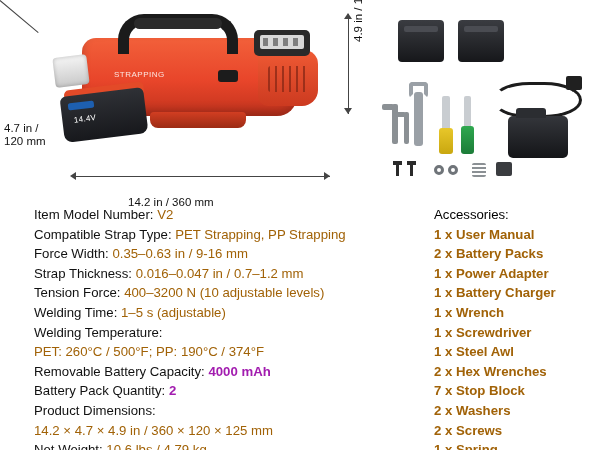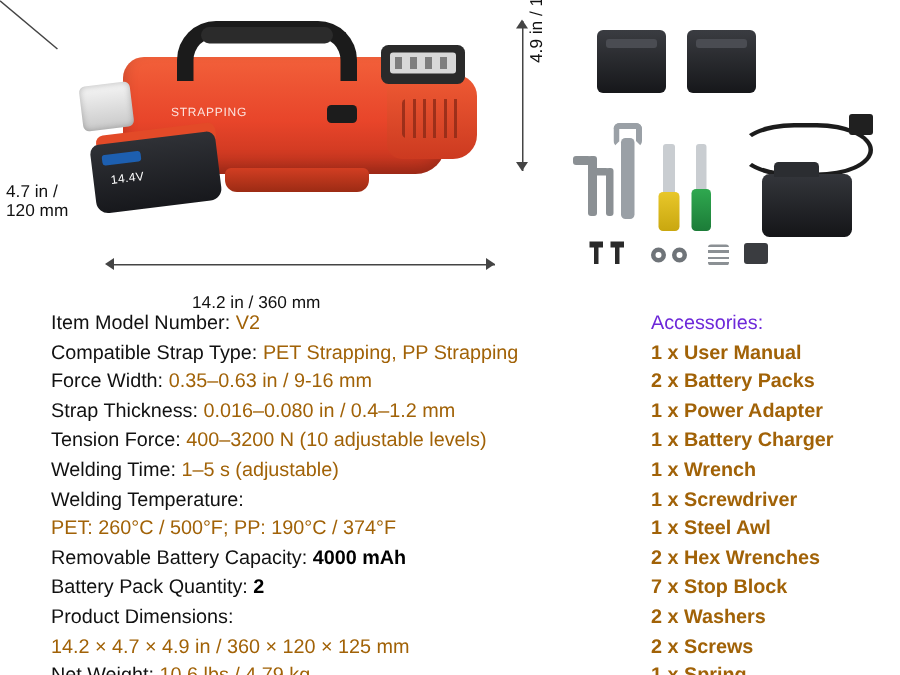--- a/index.html
+++ b/index.html
@@ -188,27 +188,27 @@
     background:repeating-linear-gradient(0deg,#8b9094 0 2px,transparent 2px 4px);border-radius:2px;}
   .stopblock{position:absolute;left:116px;top:154px;width:16px;height:14px;background:#3a3c40;border-radius:2px;}
 
   
   #specs{
     position:absolute;left:34px;top:205px;width:400px;
     font-size:13.2px;line-height:19.6px;color:#111;
   }
   .spec-row{white-space:nowrap;}
   .spec-val{color:#a16207;font-weight:normal;}
-  .spec-val-dark{color:#000000;font-weight:bold;}
+  .spec-val-dark{color:#a21caf;font-weight:bold;}
 
   #accessories{
     position:absolute;left:434px;top:205px;width:160px;
     font-size:13.2px;line-height:19.6px;
   }
-  #accessories .acc-title{color:#6d28d9;}
+  #accessories .acc-title{color:#000000;}
   #accessories li{color:#a16207;font-weight:bold;list-style:none;}
   #accessories ul{margin:0;padding:0;}
 </style>
 </head>
 <body>
 
 <div id="top-area">
 
   <div id="product">
     <div class="tool-body"></div>
@@ -263,21 +263,21 @@
     <div class="washer washer-2"></div>
     <div class="spring"></div>
     <div class="stopblock"></div>
   </div>
 </div>
 
 <div id="specs">
     <div class="spec-row"><span>Item Model Number:</span> <span class="spec-val">V2</span></div>
     <div class="spec-row"><span>Compatible Strap Type:</span> <span class="spec-val">PET Strapping, PP Strapping</span></div>
     <div class="spec-row"><span>Force Width:</span> <span class="spec-val">0.35–0.63 in / 9-16 mm</span></div>
-    <div class="spec-row"><span>Strap Thickness:</span> <span class="spec-val">0.016–0.080 in / 0.4–1.2 mm</span></div>
+    <div class="spec-row"><span>Strap Thickness:</span> <span class="spec-val">0.016–0.047 in / 0.7–1.2 mm</span></div>
     <div class="spec-row"><span>Tension Force:</span> <span class="spec-val">400–3200 N (10 adjustable levels)</span></div>
     <div class="spec-row"><span>Welding Time:</span> <span class="spec-val">1–5 s (adjustable)</span></div>
     <div class="spec-row"><span>Welding Temperature:</span></div>
     <div class="spec-row"><span class="spec-val">PET: 260°C / 500°F;  PP: 190°C / 374°F</span></div>
     <div class="spec-row"><span>Removable Battery Capacity:</span> <span class="spec-val-dark">4000 mAh</span></div>
     <div class="spec-row"><span>Battery Pack Quantity:</span> <span class="spec-val-dark">2</span></div>
     <div class="spec-row"><span>Product Dimensions:</span></div>
     <div class="spec-row"><span class="spec-val">14.2 × 4.7 × 4.9 in / 360 × 120 × 125 mm</span></div>
     <div class="spec-row"><span>Net Weight:</span> <span class="spec-val">10.6 lbs / 4.79 kg</span></div>
   </div>

